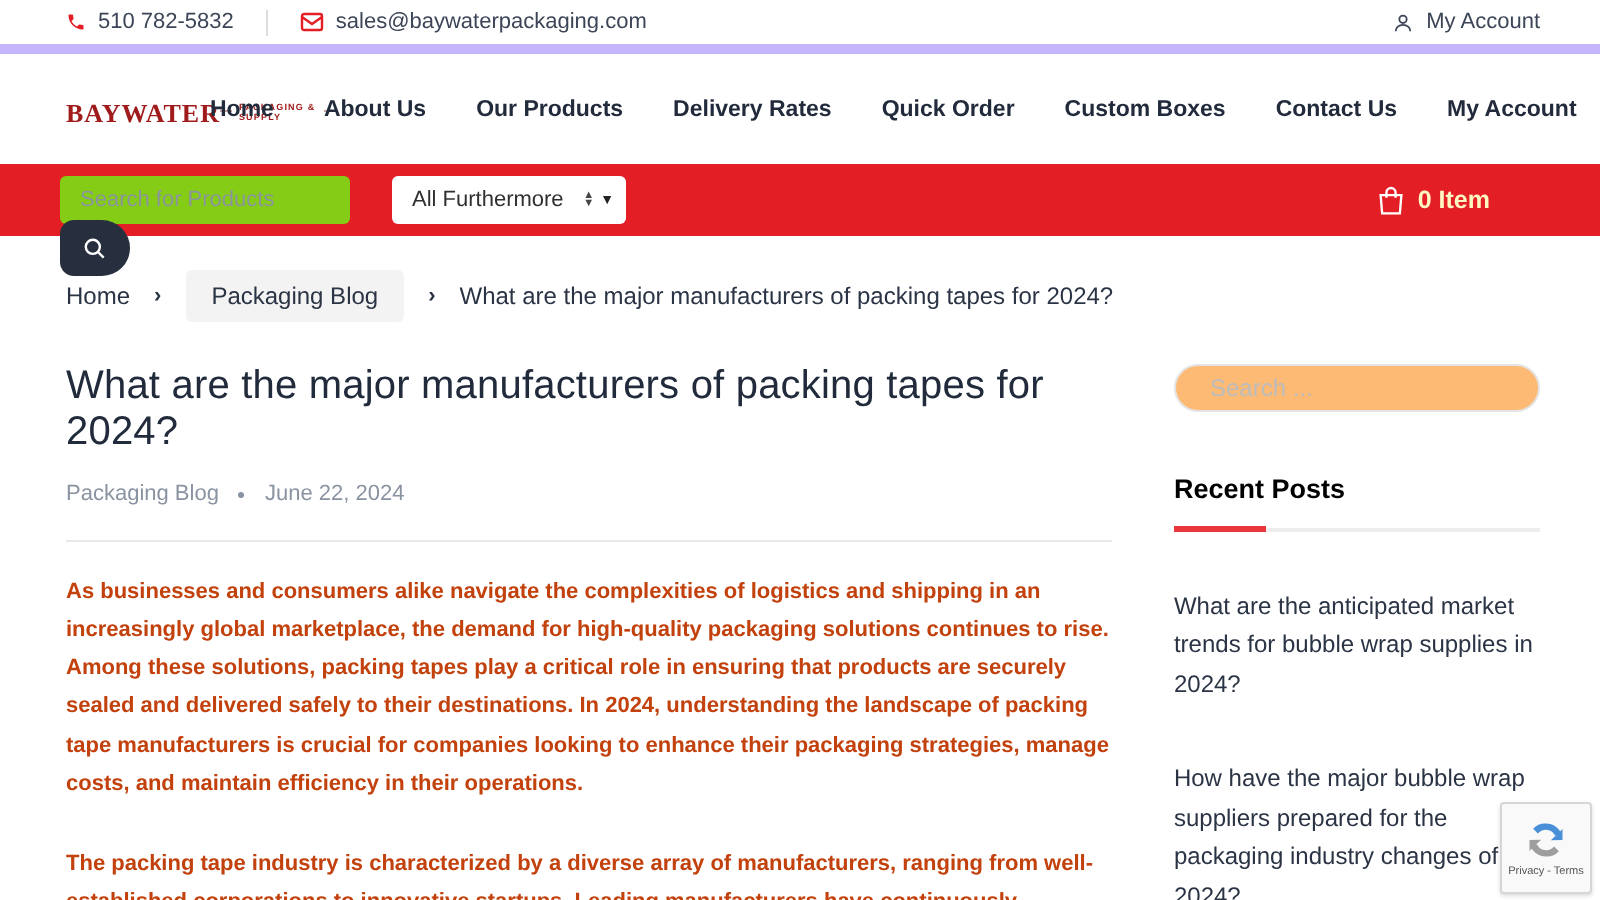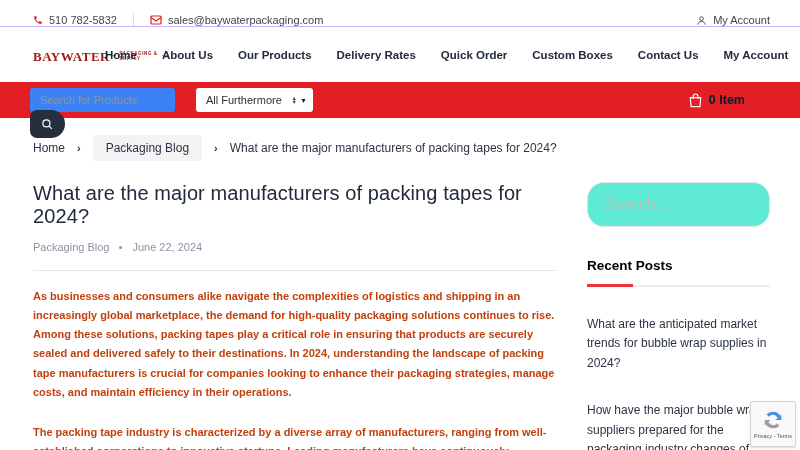--- a/index.html
+++ b/index.html
@@ -1,22 +1,22 @@
 <!DOCTYPE html>
 <html><head>
 <meta charset="utf-8">
 <style>
   * { margin:0; padding:0; box-sizing:border-box; }
   html,body { width:800px; height:450px; overflow:hidden; background:#fff;
     font-family:"Liberation Sans", sans-serif; }
   .page { position:relative; width:800px; height:450px; background:#fff; }
 
   
-  .topbar { height:27px; display:flex; align-items:flex-end;
-    padding:0 30px 0 33px; border-bottom:1px solid #c4b5fd; }
+  .topbar { height:27px; display:flex; align-items:center;
+    padding:0 30px 0 33px; border-bottom:5px solid #c4b5fd; }
   .topbar-left { display:flex; align-items:center; gap:8px; }
   .tb-item { display:flex; align-items:center; gap:6px; font-size:11px;
     color:#3c4557; }
   .tb-divider { width:1px; height:13px; background:#ddd; margin:0 8px; }
   .topbar-right { margin-left:auto; display:flex; align-items:center; gap:6px;
     font-size:11px; color:#3c4557; cursor:pointer; }
   .icon-red { color:#e31e24; }
 
   
   .header { height:55px; display:flex; align-items:center;
@@ -29,32 +29,32 @@
   .logo-tag { font-size:4.5px; font-weight:bold; letter-spacing:.6px;
     color:#a01c1c; display:flex; align-items:center; gap:3px; }
   .logo-tag::before,.logo-tag::after { content:""; width:10px; height:1px; background:#c8a0a0; }
   .mainnav { margin-left:auto; display:flex; align-items:center; gap:25px; }
   .nav-item { font-size:11.5px; font-weight:bold; color:#222b3c;
     cursor:pointer; white-space:nowrap; }
 
   
   .redbar { height:36px; background:#e31e24; display:flex; align-items:center;
     padding:0 0 0 30px; position:relative; }
-  .prod-search { width:145px; height:24px; background:#3b82f6; border:none;
+  .prod-search { width:145px; height:24px; background:#84cc16; border:none;
     border-radius:3px; padding:0 10px; font-size:11px; color:#333;
     font-family:"Liberation Sans", sans-serif; }
   .prod-search::placeholder { color:#8b959e; }
   .cat-select { width:117px; height:24px; background:#fff; border-radius:3px;
     margin-left:21px; display:flex; align-items:center; padding:0 6px 0 10px;
     font-size:11px; color:#2f2f2f; cursor:pointer; }
   .cat-arrows { margin-left:auto; display:flex; flex-direction:column;
     line-height:4px; font-size:5.5px; color:#444; }
   .cat-caret { font-size:7px; color:#222; margin-left:3px; }
   .cart { margin-left:auto; margin-right:55px; display:flex;
-    gap:7px; color:#0f172a; font-size:12.5px;
+    gap:7px; color:#fef9c3; font-size:12.5px;
     font-weight:bold; cursor:pointer; }
 
   
   .search-toggle { position:absolute; left:30px; top:110px; width:35px;
     height:28px; background:#272f3e; border-radius:8px 16px 16px 8px;
     display:flex; align-items:center; justify-content:center; cursor:pointer;
     z-index:5; }
 
   
   .breadcrumb { display:flex; align-items:center; gap:12px;
@@ -74,23 +74,23 @@
     font-size:11px; color:#8a93a1; }
   .meta-dot { width:3px; height:3px; border-radius:50%; background:#8a93a1; }
   .article-divider { border:none; border-top:1px solid #e9e9e9;
     margin:17px 0 0; }
   .article-body p { font-size:11px; line-height:1.74; color:#c2410c;
     margin-top:16px;font-weight:bold; }
   .article-body p + p { margin-top:21px; }
 
   
   .sidebar { width:196px; margin-left:31px; }
-  .side-search { width:100%; height:45px; border:1px solid #e4e4e4;
-    border-radius:17px; padding:0 17px; font-size:16px; color:#444;
-    font-family:"Liberation Sans", sans-serif; outline:none; background:#5eead4; }
+  .side-search { width:100%; height:24px; border:1px solid #e4e4e4;
+    border-radius:17px; padding:0 17px; font-size:12px; color:#444;
+    font-family:"Liberation Sans", sans-serif; outline:none; background:#fdba74; }
   .side-search::placeholder { color:#bcbcbc; }
   .recent-heading { margin-top:31px; font-size:13.5px; font-weight:bold;
     color:#000000; }
   .recent-underline { position:relative; height:2px; background:#ededed;
     margin-top:12px; }
   .recent-underline::before { content:""; position:absolute; left:0; top:-1px;
     width:46px; height:3px; background:#e8363c; }
   .post { margin-top:28px; }
   .post-title { font-size:12px; line-height:1.62; color:#2b3445;
     cursor:pointer; }

